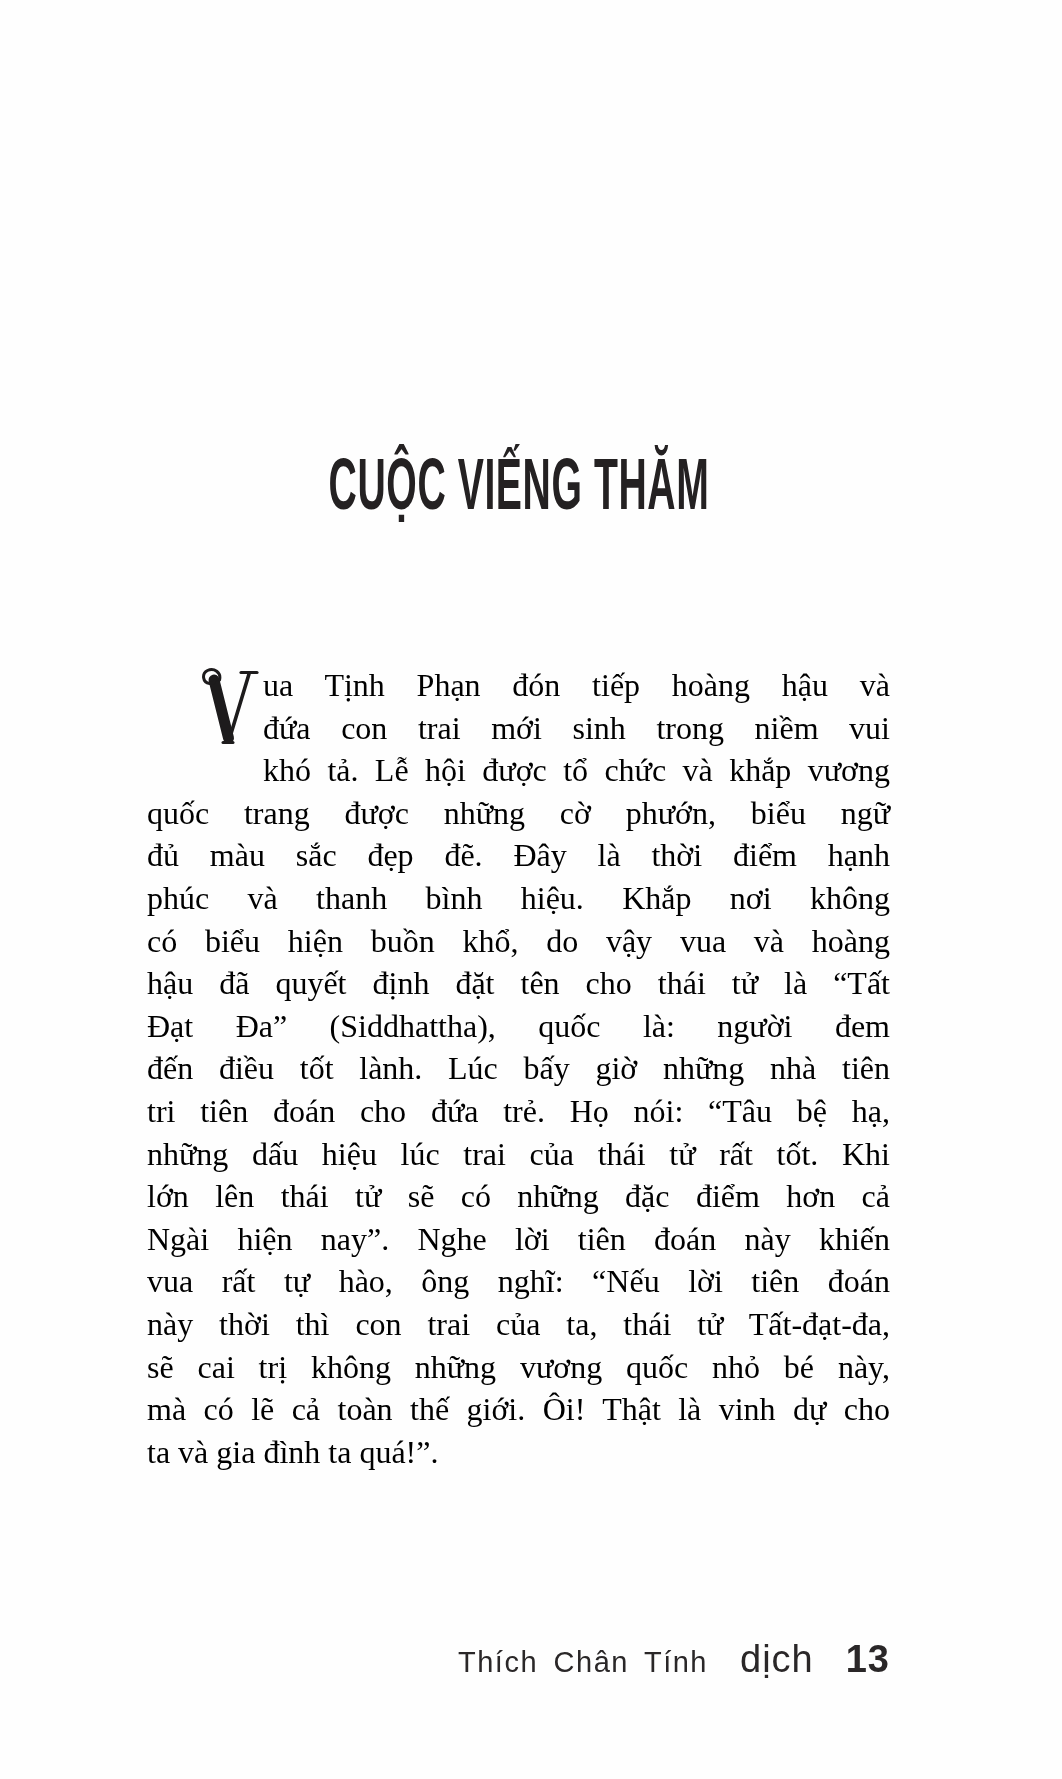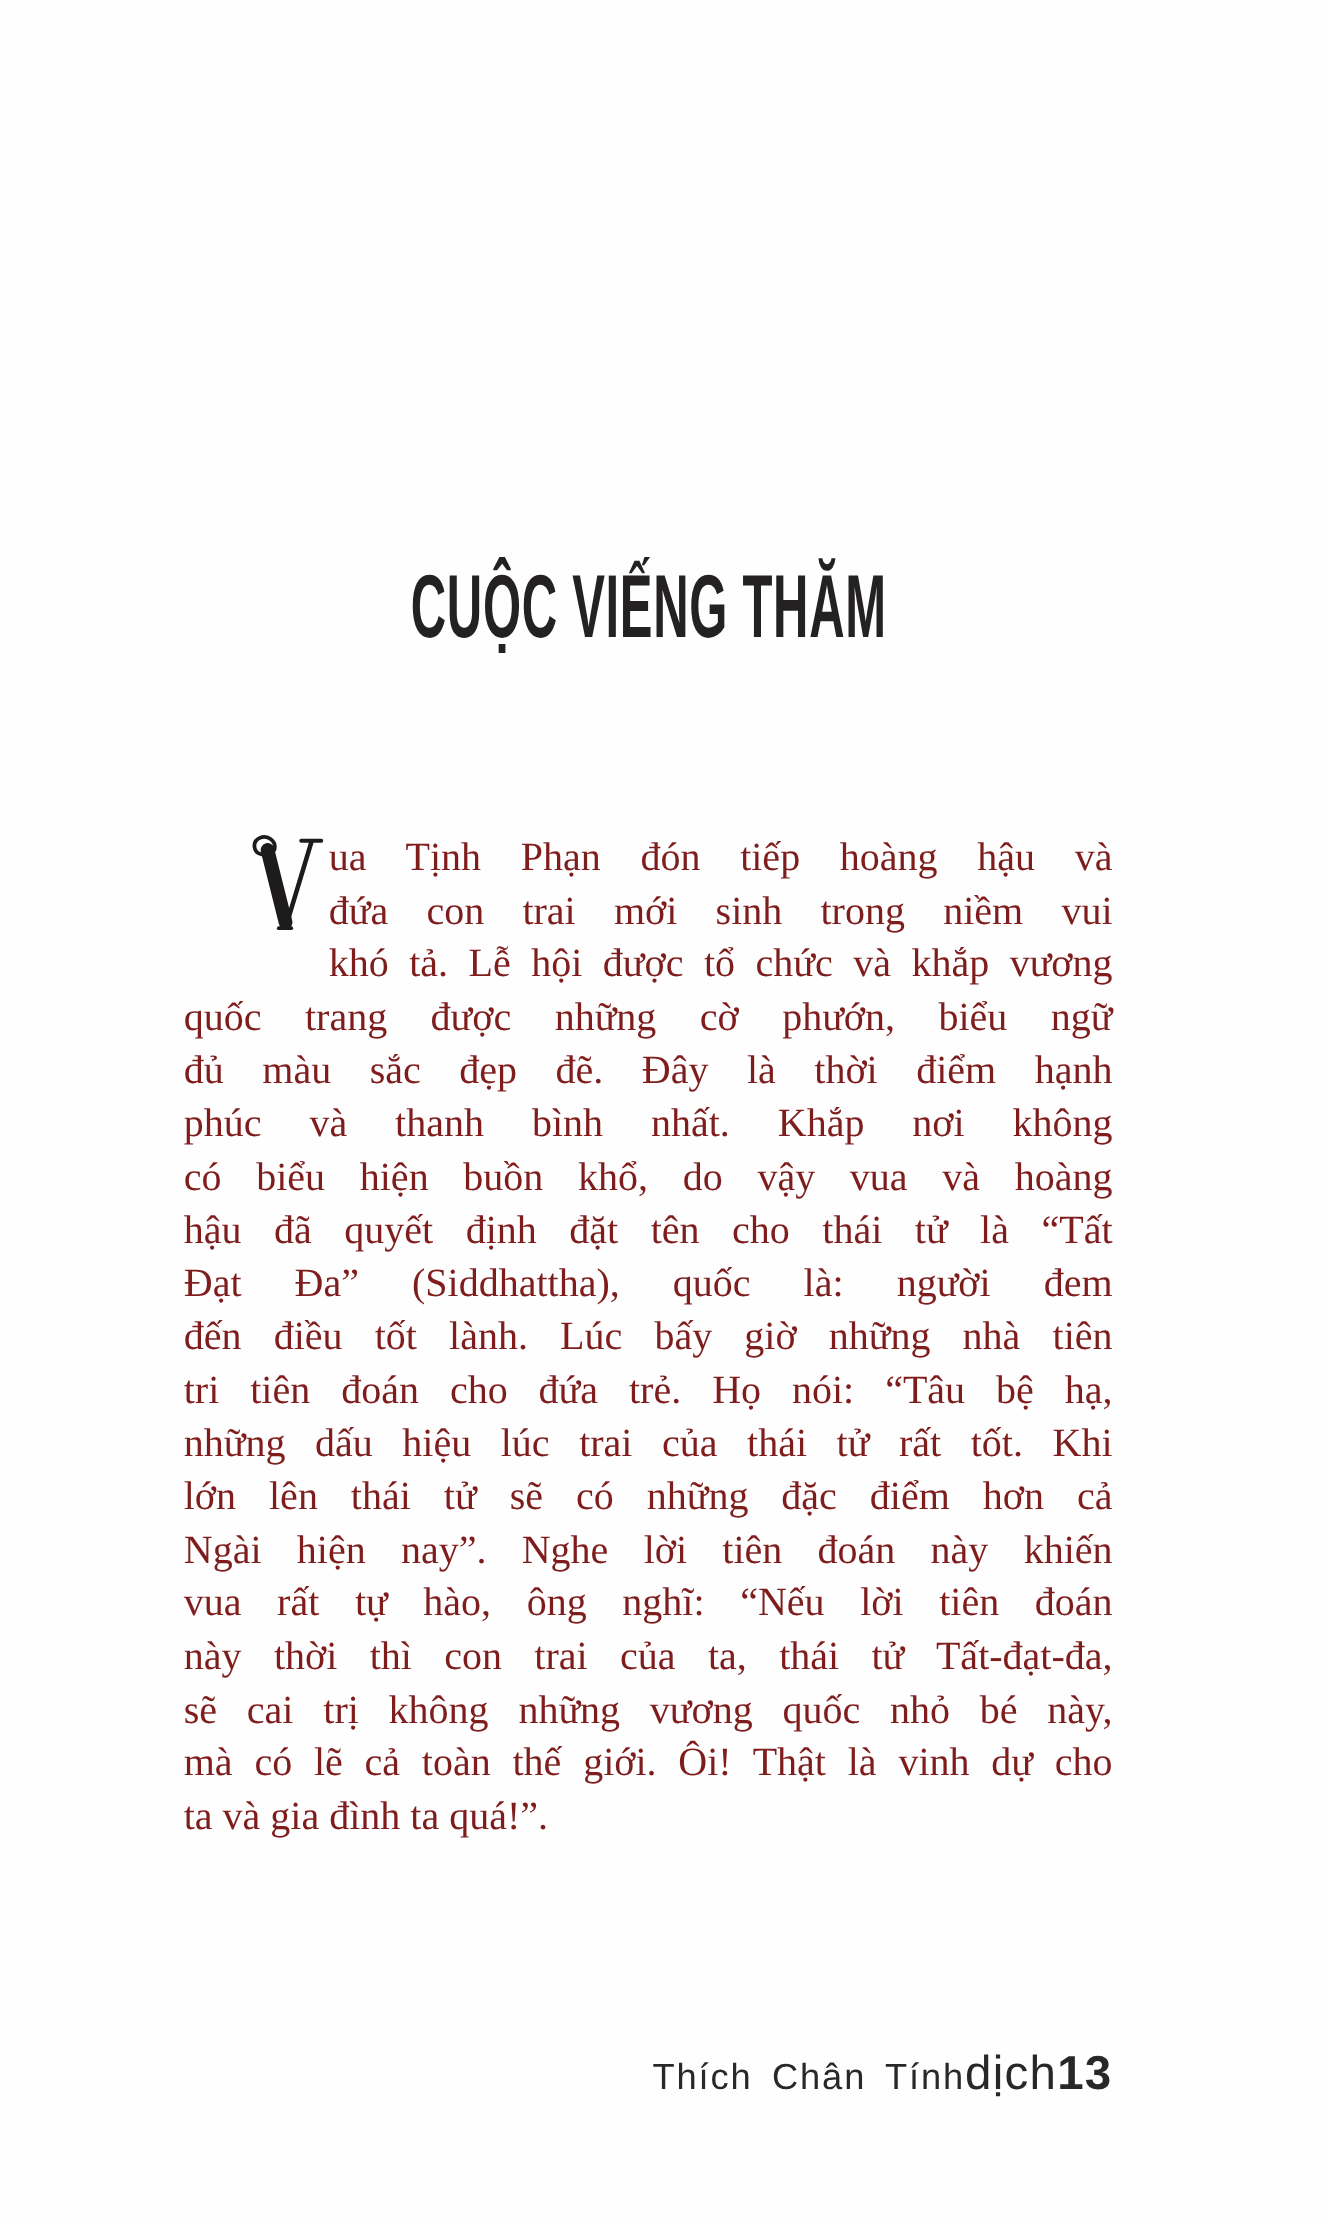--- a/index.html
+++ b/index.html
@@ -34,42 +34,42 @@
     font-size:70px;
     letter-spacing:1px;
     transform:scale(0.56,1.02);
     transform-origin:50% 60%;
   }
   
   .body-text{
     position:absolute;
     left:147px;width:743px;top:664px;
     font-size:32px;
-    color:#7f1d1d;
+    color:#000000;
   }
   .dropcap-wrap{
     float:left;
     width:62px;height:84px;
     margin-left:50px;margin-right:4px;margin-top:3px;
   }
   .dropcap-wrap svg{display:block;}
   .bline{
     text-align:justify;
     text-align-last:justify;
     line-height:42.6px;
     white-space:normal;
   }
   .bline.last{
     text-align-last:left;
   }
   
   .footer{
     position:absolute;
     top:1638px;right:172px;
-    display:flex;align-items:baseline;gap:0;
+    display:flex;align-items:baseline;gap:32px;
     font-family:"Liberation Sans", sans-serif;
     color:#2a2728;
   }
   .footer .translator{
     font-size:29px;
     letter-spacing:1.5px;
     word-spacing:6px;
     font-weight:400;
   }
   .footer .role{
@@ -101,21 +101,21 @@
           <path d="M26 75.5 L36 75.5" stroke-width="3"></path>
           <path d="M22.5 13 C24.5 5.5 17 0.5 10.5 3.5 C4.5 6.5 5.5 15.5 12.5 16.5 C17.5 17.2 19.5 12.5 16.5 10.5" stroke-width="3"></path>
         </g>
       </svg>
     </span>
     <div class="bline">ua Tịnh Phạn đón tiếp hoàng hậu và</div>
     <div class="bline">đứa con trai mới sinh trong niềm vui</div>
     <div class="bline">khó tả. Lễ hội được tổ chức và khắp vương</div>
     <div class="bline">quốc trang được những cờ phướn, biểu ngữ</div>
     <div class="bline">đủ màu sắc đẹp đẽ. Đây là thời điểm hạnh</div>
-    <div class="bline">phúc và thanh bình nhất. Khắp nơi không</div>
+    <div class="bline">phúc và thanh bình hiệu. Khắp nơi không</div>
     <div class="bline">có biểu hiện buồn khổ, do vậy vua và hoàng</div>
     <div class="bline">hậu đã quyết định đặt tên cho thái tử là “Tất</div>
     <div class="bline">Đạt Đa” (Siddhattha), quốc là: người đem</div>
     <div class="bline">đến điều tốt lành. Lúc bấy giờ những nhà tiên</div>
     <div class="bline">tri tiên đoán cho đứa trẻ. Họ nói: “Tâu bệ hạ,</div>
     <div class="bline">những dấu hiệu lúc trai của thái tử rất tốt. Khi</div>
     <div class="bline">lớn lên thái tử sẽ có những đặc điểm hơn cả</div>
     <div class="bline">Ngài hiện nay”. Nghe lời tiên đoán này khiến</div>
     <div class="bline">vua rất tự hào, ông nghĩ: “Nếu lời tiên đoán</div>
     <div class="bline">này thời thì con trai của ta, thái tử Tất-đạt-đa,</div>

